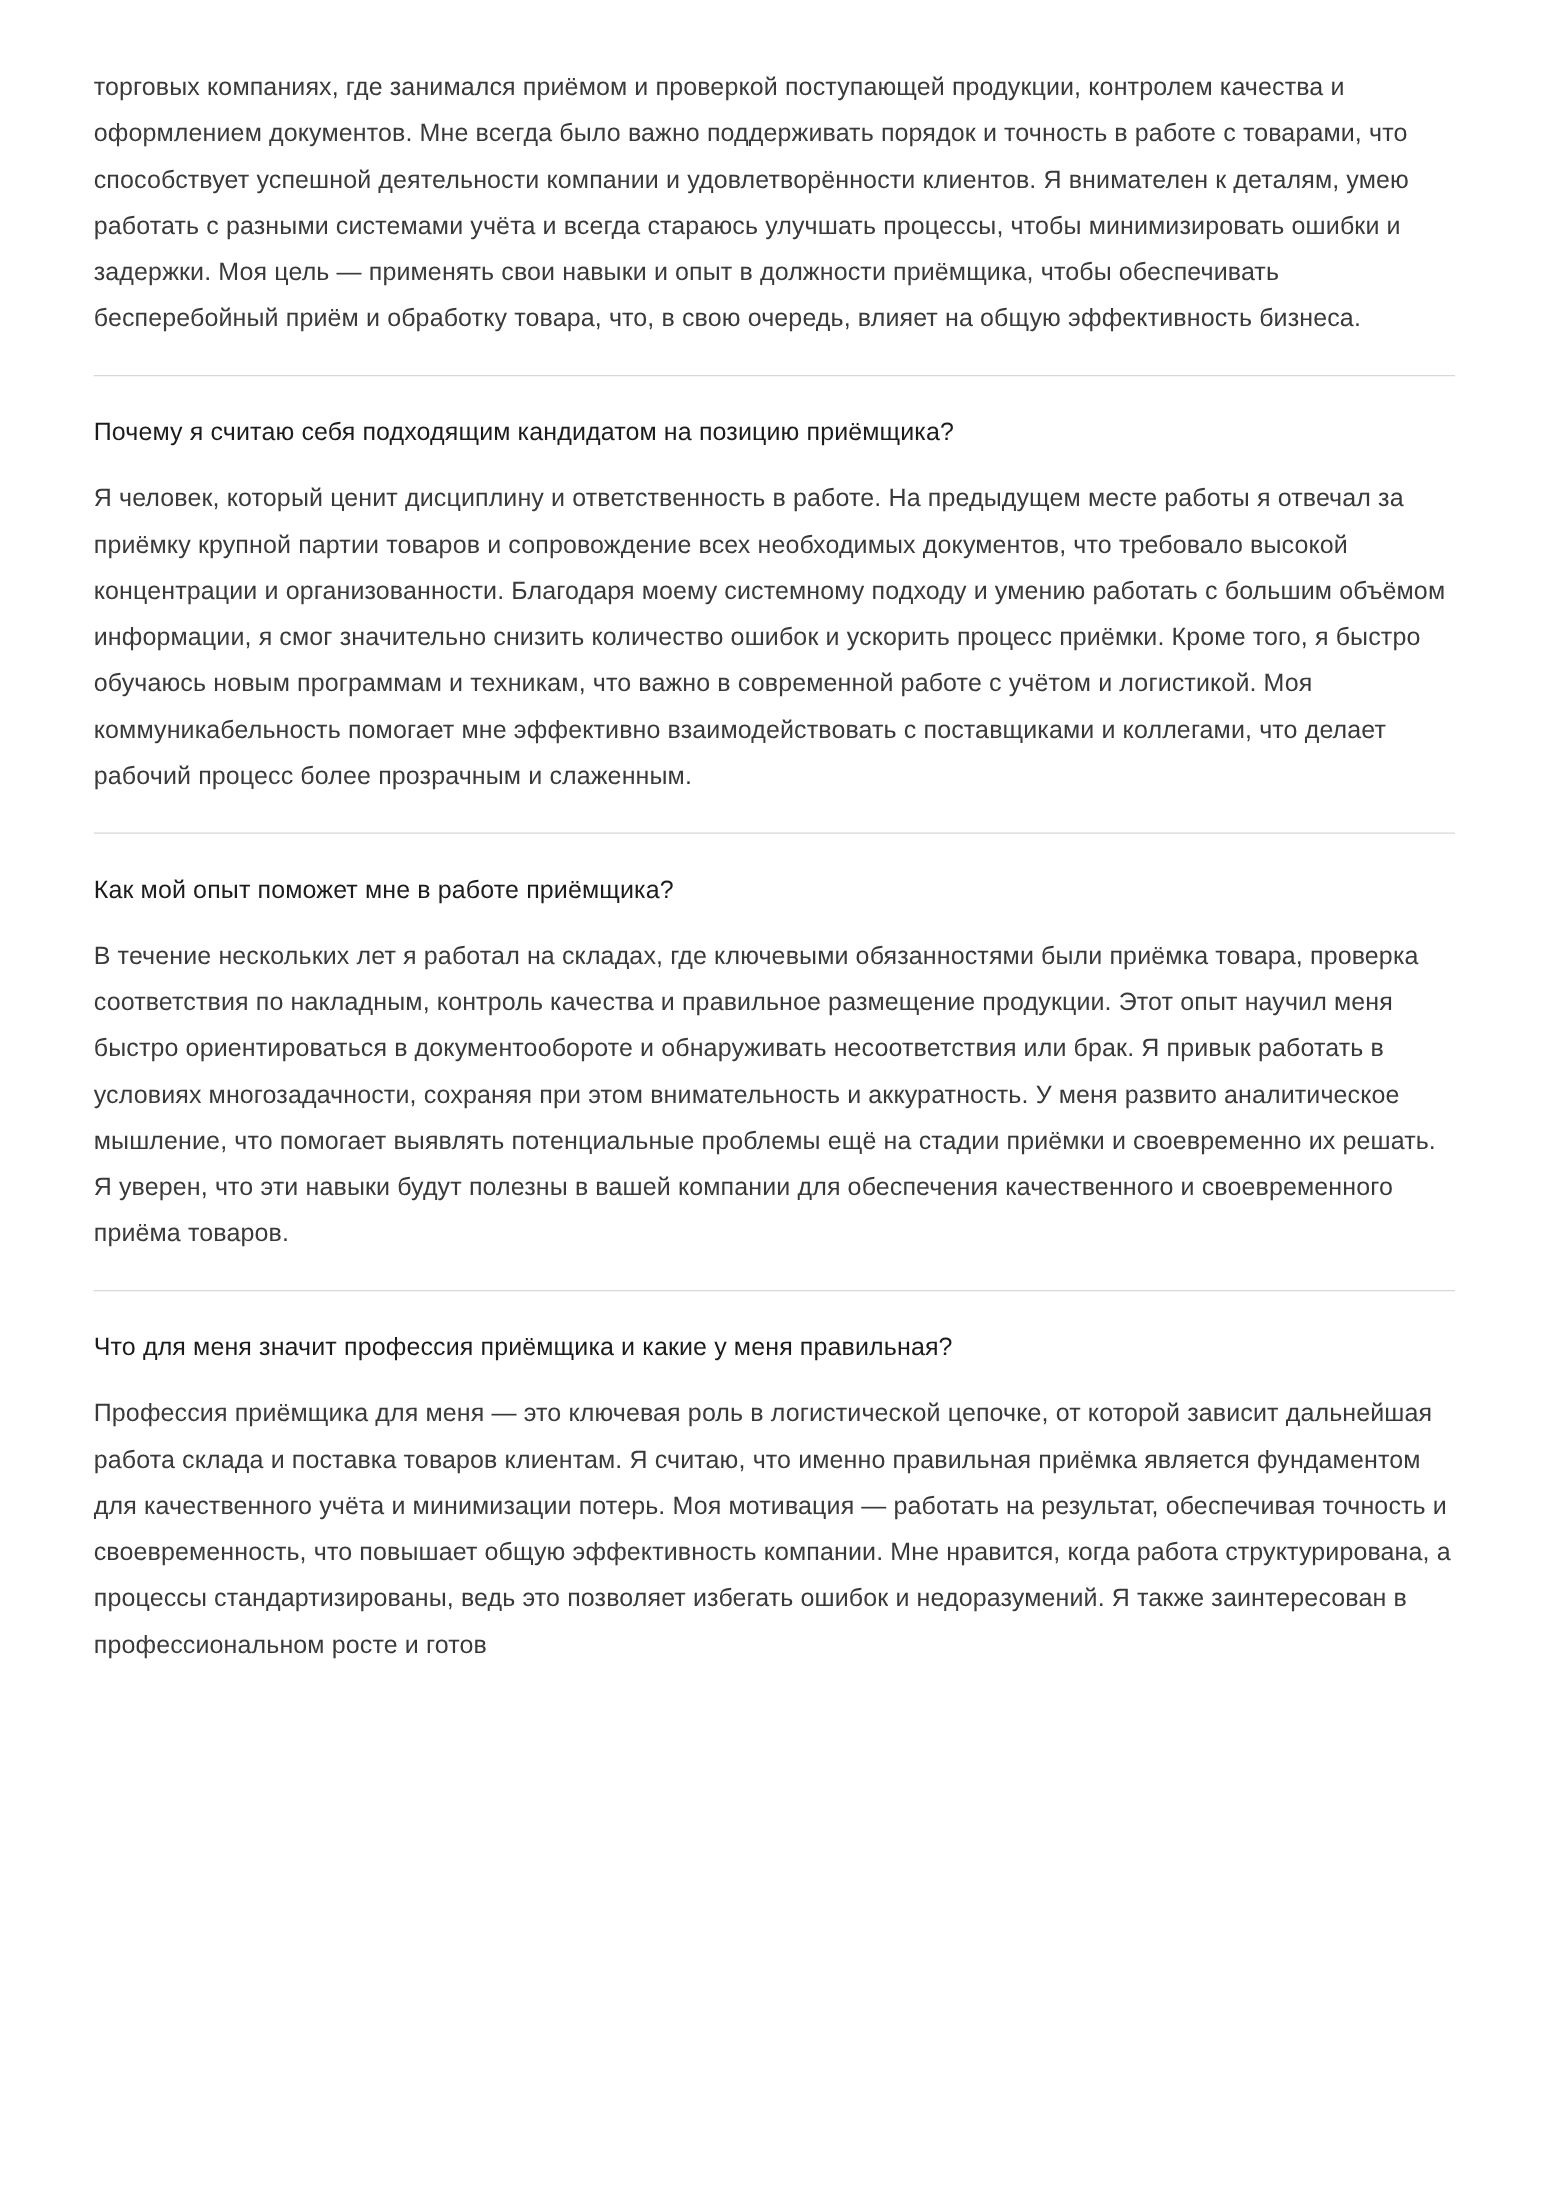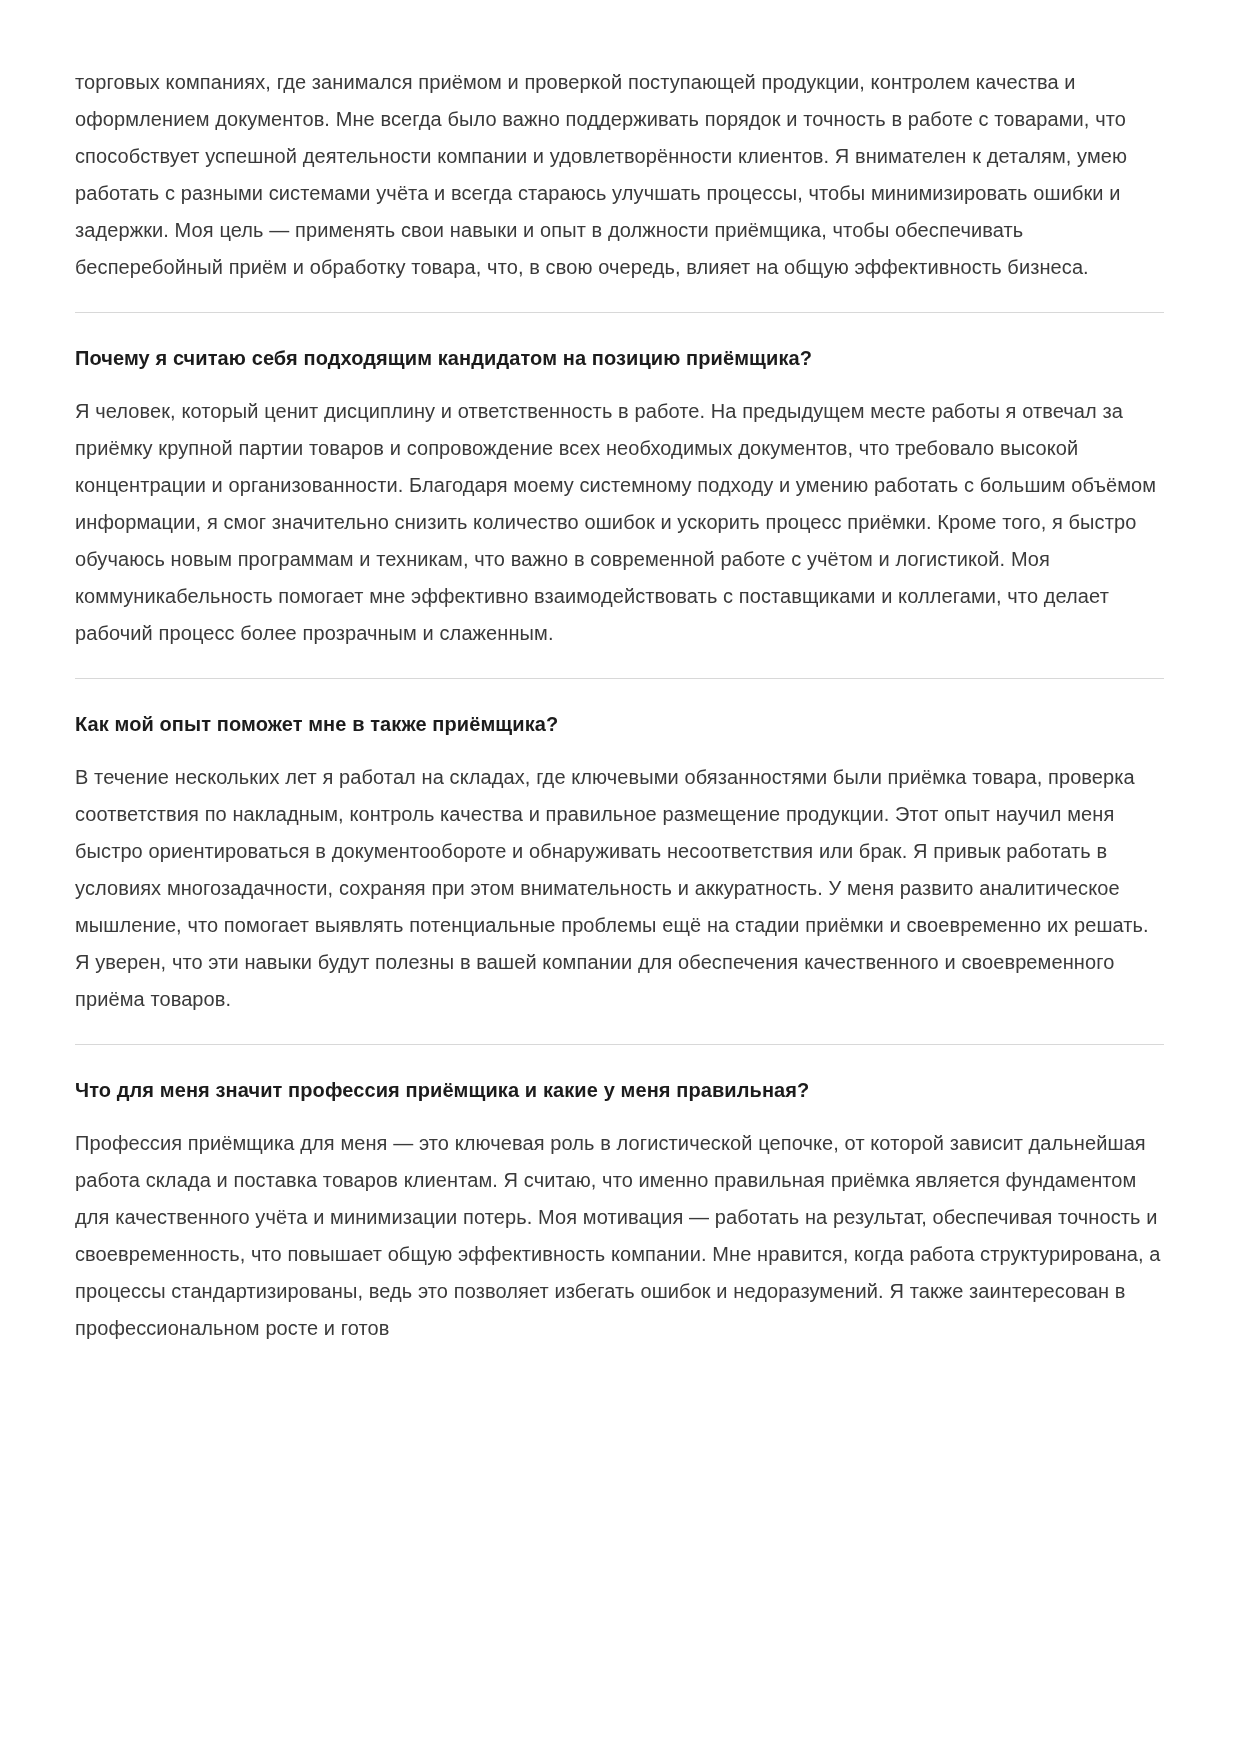--- a/index.html
+++ b/index.html
@@ -10,35 +10,35 @@
   }
   body {
     width: 1239px;
     min-height: 1753px;
     font-family: "Liberation Sans", "DejaVu Sans", sans-serif;
     color: #3a3a3a;
     overflow: hidden;
   }
   .doc {
     width: 1089px;
-    margin: 12px auto;
+    margin: 0 auto;
     padding-top: 52px;
     padding-bottom: 40px;
   }
   .para {
     font-size: 20px;
     line-height: 37px;
     margin: 0 0 24px 0;
     color: #3a3a3a;
     letter-spacing: 0.1px;
   }
   .heading {
     font-size: 20px;
     line-height: 30px;
-    font-weight: bold;
+    font-weight: normal;
     color: #1c1c1c;
     margin: 0 0 20px 0;
     letter-spacing: 0.1px;
   }
   .divider {
     border: none;
     border-top: 1px solid #d8d8d8;
     height: 0;
     margin: 26px 0 30px 0;
   }
@@ -56,21 +56,21 @@
   <hr class="divider">
 
   <section class="section">
     <h2 class="heading">Почему я считаю себя подходящим кандидатом на позицию приёмщика?</h2>
     <p class="para">Я человек, который ценит дисциплину и ответственность в работе. На предыдущем месте работы я отвечал за приёмку крупной партии товаров и сопровождение всех необходимых документов, что требовало высокой концентрации и организованности. Благодаря моему системному подходу и умению работать с большим объёмом информации, я смог значительно снизить количество ошибок и ускорить процесс приёмки. Кроме того, я быстро обучаюсь новым программам и техникам, что важно в современной работе с учётом и логистикой. Моя коммуникабельность помогает мне эффективно взаимодействовать с поставщиками и коллегами, что делает рабочий процесс более прозрачным и слаженным.</p>
   </section>
 
   <hr class="divider">
 
   <section class="section">
-    <h2 class="heading">Как мой опыт поможет мне в также приёмщика?</h2>
+    <h2 class="heading">Как мой опыт поможет мне в работе приёмщика?</h2>
     <p class="para">В течение нескольких лет я работал на складах, где ключевыми обязанностями были приёмка товара, проверка соответствия по накладным, контроль качества и правильное размещение продукции. Этот опыт научил меня быстро ориентироваться в документообороте и обнаруживать несоответствия или брак. Я привык работать в условиях многозадачности, сохраняя при этом внимательность и аккуратность. У меня развито аналитическое мышление, что помогает выявлять потенциальные проблемы ещё на стадии приёмки и своевременно их решать. Я уверен, что эти навыки будут полезны в вашей компании для обеспечения качественного и своевременного приёма товаров.</p>
   </section>
 
   <hr class="divider">
 
   <section class="section">
     <h2 class="heading">Что для меня значит профессия приёмщика и какие у меня правильная?</h2>
     <p class="para">Профессия приёмщика для меня — это ключевая роль в логистической цепочке, от которой зависит дальнейшая работа склада и поставка товаров клиентам. Я считаю, что именно правильная приёмка является фундаментом для качественного учёта и минимизации потерь. Моя мотивация — работать на результат, обеспечивая точность и своевременность, что повышает общую эффективность компании. Мне нравится, когда работа структурирована, а процессы стандартизированы, ведь это позволяет избегать ошибок и недоразумений. Я также заинтересован в профессиональном росте и готов</p>
   </section>
 

